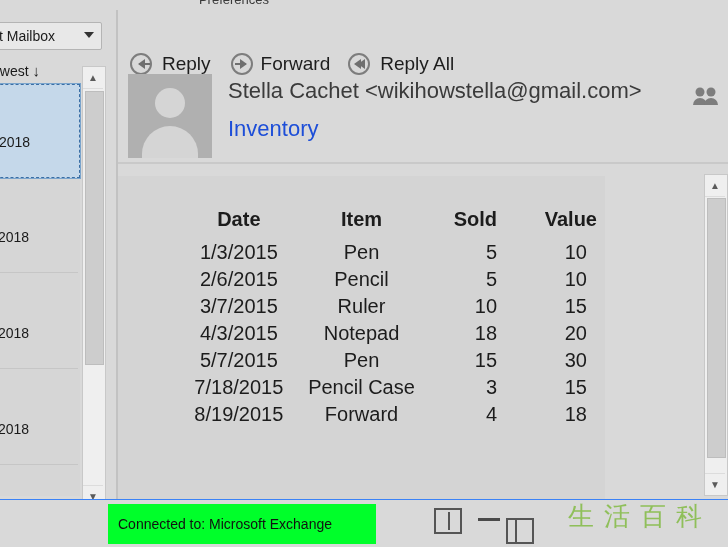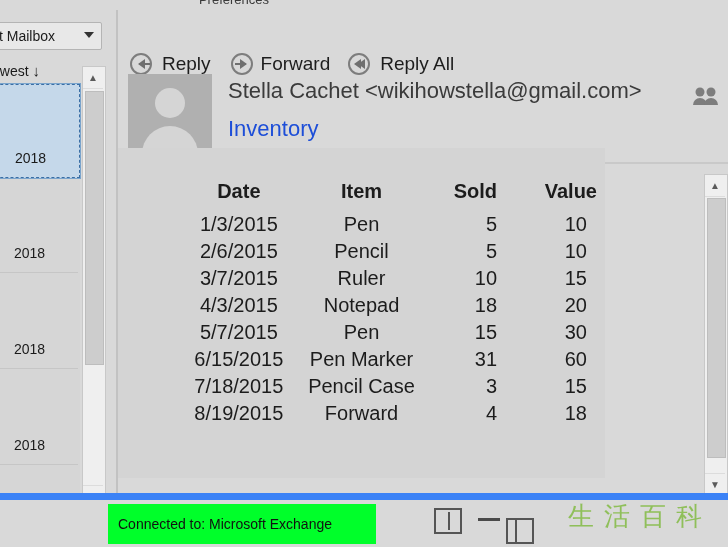--- a/index.html
+++ b/index.html
@@ -47,21 +47,21 @@
 
   .msglist{
     position:absolute;left:0;top:74px;width:80px;height:412px;
     background:#d6d6d6;
   }
   .msg{
     position:absolute;left:-10px;width:88px;height:92px;
     border-bottom:1px solid #c6c6c6;
     color:#1a1a1a;font-size:14px;
   }
-  .msg .date{position:absolute;left:8px;bottom:11px;padding-left:16px;}
+  .msg .date{position:absolute;left:8px;bottom:27px;}
   .msg.selected{
     background:#c5d8ea;border:1px dashed #3a6ea5;
     outline:1px solid #7aa4cc;
   }
 
   
   .side-scroll{
     position:absolute;left:82px;top:56px;width:22px;height:440px;
     background:#efefef;border:1px solid #c8c8c8;
   }
@@ -116,21 +116,21 @@
   .subject{
     position:absolute;left:110px;top:44px;font-size:22px;color:#1d4ed8;white-space:nowrap;
   }
   .people-ico{position:absolute;right:8px;top:12px;width:28px;height:24px;}
 
   
   .hdr-div{position:absolute;left:0;top:152px;width:610px;height:2px;background:#c9c9c9;}
 
   
   .body-area{
-    position:absolute;left:0;top:138px;width:487px;height:330px;background:#d4d4d4;overflow:hidden;
+    position:absolute;left:0;top:166px;width:487px;height:330px;background:#d4d4d4;overflow:hidden;
   }
   table.inv{
     position:absolute;left:60px;top:30px;border-collapse:collapse;
     font-size:20px;color:#1c1c1c;
   }
   table.inv th{font-weight:bold;padding:2px 0 8px 0;text-align:center;}
   table.inv td{padding:2px 0;text-align:center;}
   table.inv .c-date{width:150px;text-align:center;}
   table.inv .c-item{width:165px;text-align:center;}
   table.inv .c-sold{width:100px;text-align:right;padding-right:14px;}
@@ -143,21 +143,21 @@
     position:absolute;right:0;top:164px;width:22px;height:320px;
     background:#efefef;border:1px solid #c8c8c8;
   }
   .body-scroll .thumb{
     position:absolute;left:2px;top:23px;width:17px;height:258px;background:#cdcdcd;border:1px solid #bdbdbd;
   }
 
   
   .statusbar{
     position:absolute;left:0;bottom:0;width:728px;height:47px;background:#d9d9d9;
-    border-top:7px solid #3b82f6;
+    border-top:1px solid #3b82f6;
   }
   .conn-highlight{
     position:absolute;left:108px;top:4px;width:268px;height:40px;
     background:#00ff2a;display:flex;align-items:center;
   }
   .conn-text{
     font-size:14px;color:#111;padding-left:10px;white-space:nowrap;
   }
   .view-btns{position:absolute;left:388px;top:8px;display:flex;gap:18px;align-items:center;}
   .vbtn{width:28px;height:26px;border:2px solid #555;position:relative;box-sizing:border-box;}
@@ -316,26 +316,20 @@
             <td class="c-sold">18</td>
             <td class="c-val">20</td>
           </tr>
           <tr>
             <td class="c-date">5/7/2015</td>
             <td class="c-item">Pen</td>
             <td class="c-sold">15</td>
             <td class="c-val">30</td>
           </tr>
           <tr>
-            <td class="c-date">6/15/2015</td>
-            <td class="c-item">Pen Marker</td>
-            <td class="c-sold">31</td>
-            <td class="c-val">60</td>
-          </tr>
-          <tr>
             <td class="c-date">7/18/2015</td>
             <td class="c-item">Pencil Case</td>
             <td class="c-sold">3</td>
             <td class="c-val">15</td>
           </tr>
           <tr>
             <td class="c-date">8/19/2015</td>
             <td class="c-item">Forward</td>
             <td class="c-sold">4</td>
             <td class="c-val">18</td>

